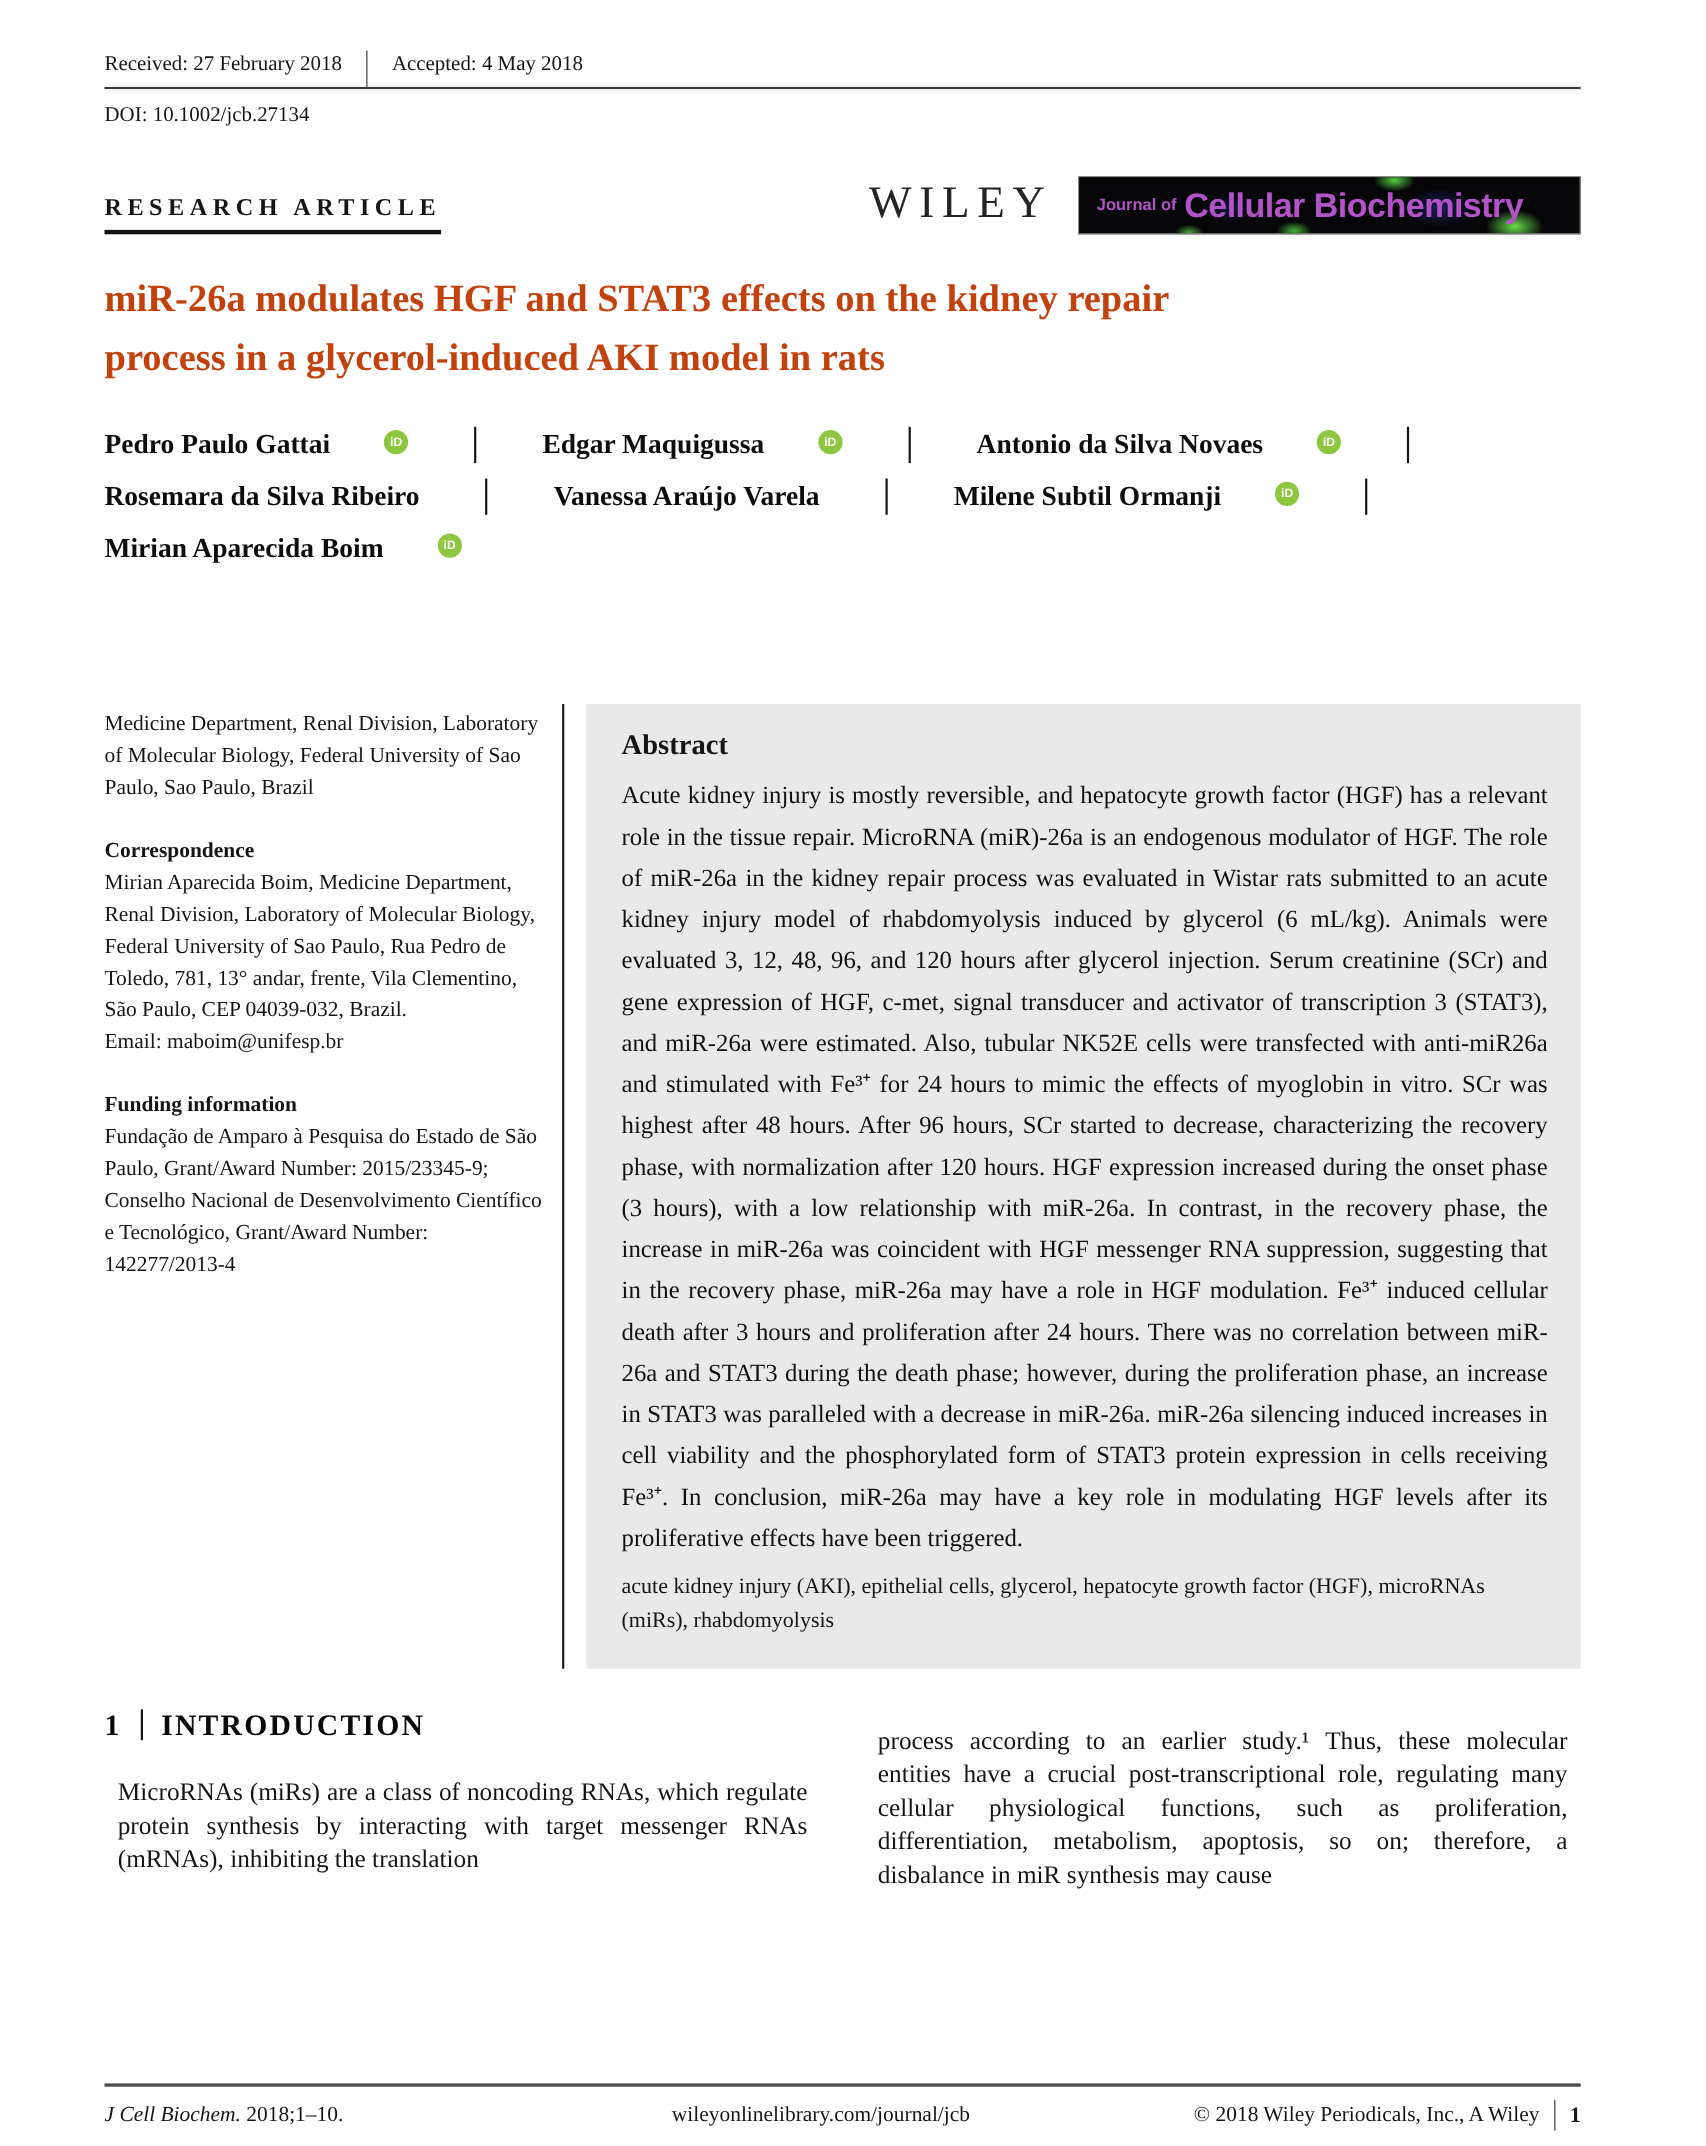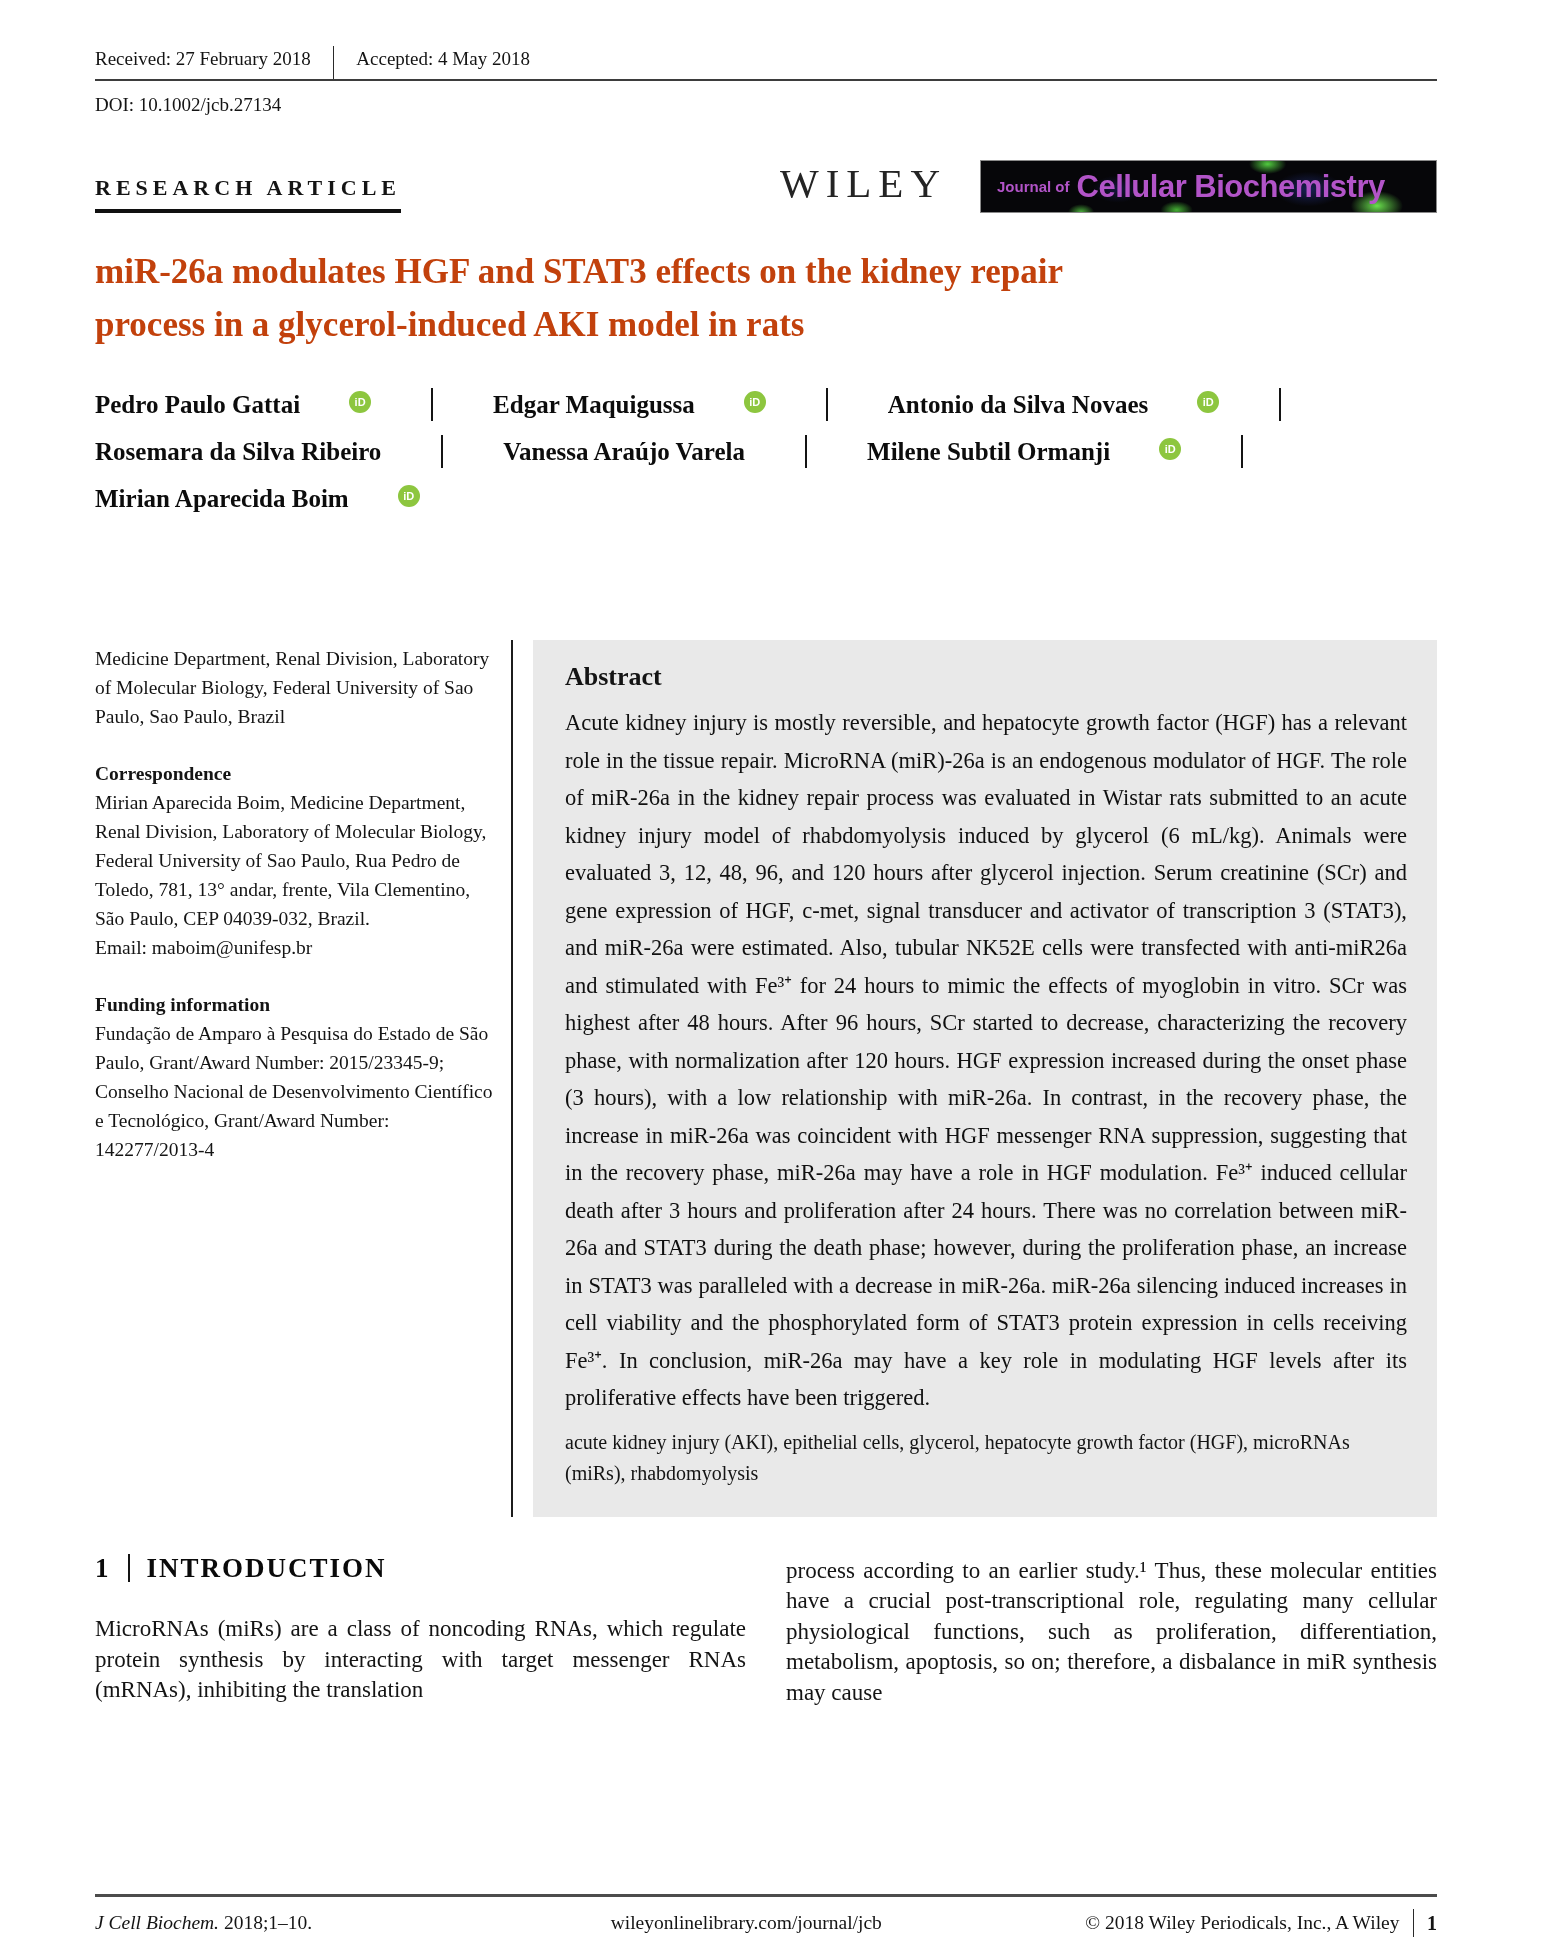--- a/index.html
+++ b/index.html
@@ -21,21 +21,21 @@
     padding-bottom:9px;font-size:19px;
   }
   .meta-sep{width:1.5px;background:#2a2a2a;margin:-2px 22px -9px 22px;}
   .doi{font-size:19px;margin-top:13px;}
   
   .brand-row{display:flex;justify-content:space-between;align-items:flex-end;margin-top:44px;}
   .research-article{
     font-size:22px;font-weight:bold;letter-spacing:5px;
     border-bottom:4px solid #101010;padding-bottom:8px;
   }
-  .brand-right{display:flex;align-items:center;gap:33px;}
+  .brand-right{display:flex;align-items:center;gap:23px;}
   .wiley-logo{
     font-size:41px;letter-spacing:7px;color:#242424;
     font-family:"Liberation Serif", serif;line-height:1;padding-bottom:6px;
   }
   .journal-banner{
     width:457px;height:53px;box-sizing:border-box;
     border:1px solid #8a8a8a;
     display:flex;align-items:center;padding-left:16px;
     background:
       radial-gradient(ellipse 42px 24px at 87% 88%, rgba(110,235,80,.95), transparent 62%),
@@ -76,21 +76,21 @@
   }
   .abstract-heading{font-size:26px;font-weight:bold;margin-bottom:12px;}
   .abstract-body{margin:0;font-size:22.5px;line-height:37.5px;text-align:justify;color:#101010;}
   .kw-heading{font-size:19px;font-weight:bold;letter-spacing:4px;margin-top:34px;}
   .kw-body{margin:10px 0 0 0;font-size:20px;line-height:31px;}
   
   .intro-section{display:flex;gap:40px;margin-top:36px;}
   .intro-col{flex:1;font-size:23px;line-height:30.5px;text-align:justify;}
   .section-heading{display:flex;align-items:center;font-size:27px;font-weight:bold;letter-spacing:2px;color:#0a0a0a;}
   .section-bar{width:2px;height:28px;background:#141414;margin:0 17px;}
-  .intro-col p{margin:0;}
+  .intro-col p{margin:12px;}
   .intro-left-para{margin-top:31px !important;}
   .intro-right-para{padding-top:3px;}
   
   .footer{margin-top:auto;}
   .footer-rule{border-top:3px solid #4c4c4c;}
   .footer-row{display:flex;align-items:center;margin-top:12px;font-size:19.5px;}
   .footer-left{flex:1;}
   .footer-center{flex:1.3;text-align:center;}
   .footer-right{flex:1.1;text-align:right;display:flex;align-items:center;justify-content:flex-end;}
   .footer-bar{display:inline-block;width:1.5px;height:28px;background:#2a2a2a;margin:0 13px;}

